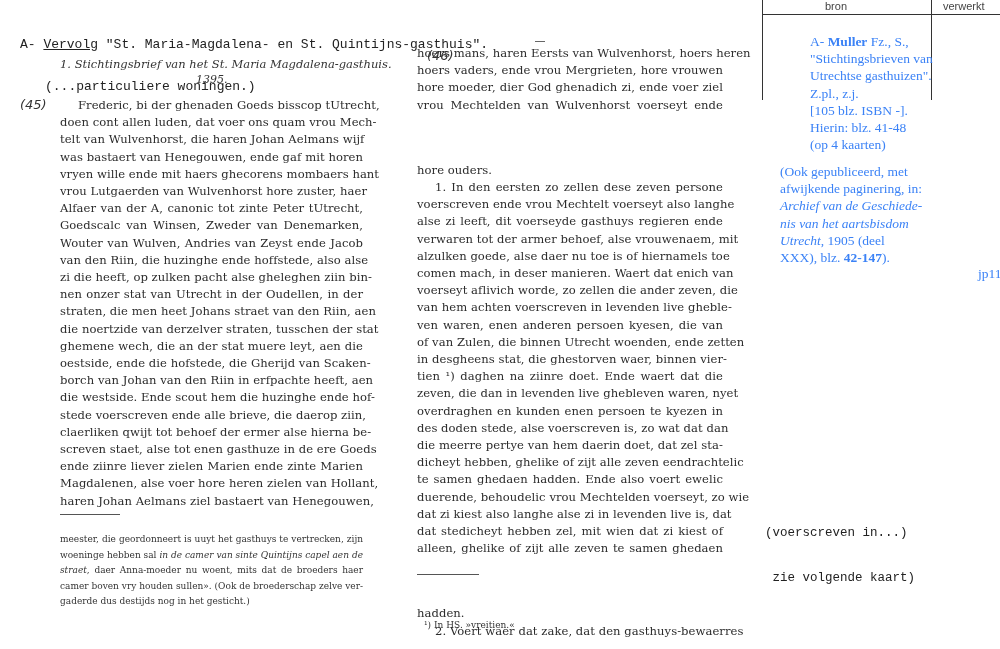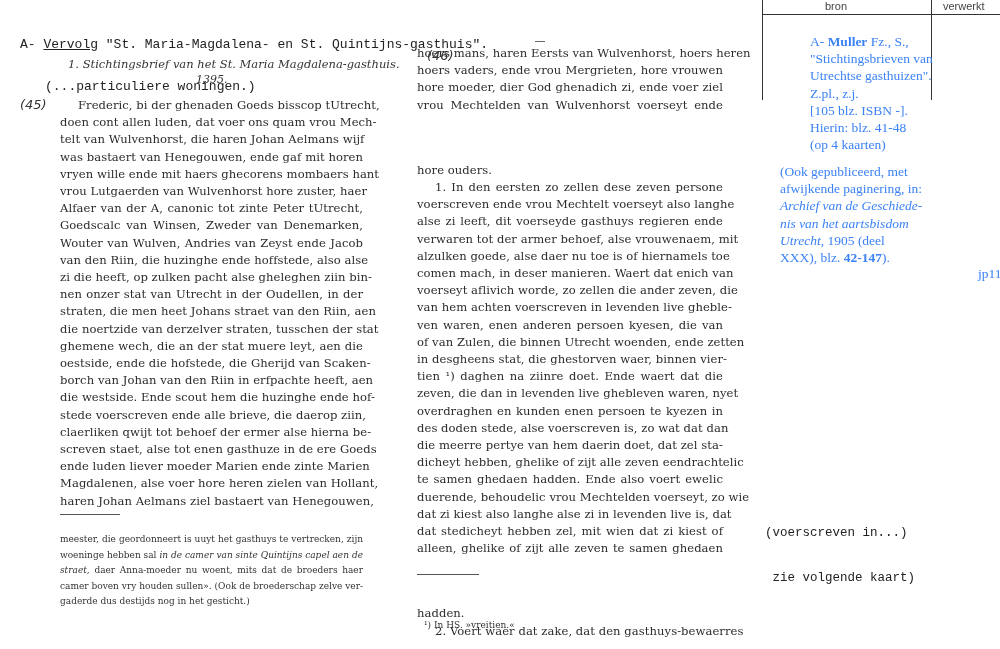--- a/index.html
+++ b/index.html
@@ -16,21 +16,21 @@
 
     
     .hdr { left: 20px; top: 10px; font-size: 13px; line-height: 14px; color: #222; white-space: pre; }
     .hdr .u { text-decoration: underline; }
 
     
     .col { font-size: 11.6px; line-height: 17.2px; color: #2b2b2b; letter-spacing: 0.05px; }
     .col .ln { white-space: nowrap; text-align: justify; text-align-last: justify; display: block; }
     .col .ln.last { text-align-last: left; margin-top: 48px; }
     .col .ln.ind { text-indent: 18px; }
-    .title1 { left: 68px; top: 57px; font-style: italic; font-size: 11.5px; color: #333; }
+    .title1 { left: 60px; top: 57px; font-style: italic; font-size: 11.5px; color: #333; }
     .year1 { left: 196px; top: 73px; font-style: italic; font-size: 11px; color: #333; }
     .hand { font-family: "DejaVu Sans", sans-serif; font-size: 13px; color: #333; font-style: italic; }
 
     .leftcol { left: 60px; top: 97px; width: 303px; }
     .rightcol { left: 417px; top: 45px; width: 306px; }
 
     .fn-rule { height: 1px; background: #555; }
     .fn { font-size: 9px; line-height: 15.5px; color: #333; }
     .fn .ln { display: block; white-space: nowrap; text-align: justify; text-align-last: justify; }
     .fn .ln.last { text-align-last: left; }
@@ -68,21 +68,21 @@
   <span class="ln">nen onzer stat van Utrecht in der Oudellen, in der</span>
   <span class="ln">straten, die men heet Johans straet van den Riin, aen</span>
   <span class="ln">die noertzide van derzelver straten, tusschen der stat</span>
   <span class="ln">ghemene wech, die an der stat muere leyt, aen die</span>
   <span class="ln">oestside, ende die hofstede, die Gherijd van Scaken-</span>
   <span class="ln">borch van Johan van den Riin in erfpachte heeft, aen</span>
   <span class="ln">die westside. Ende scout hem die huzinghe ende hof-</span>
   <span class="ln">stede voerscreven ende alle brieve, die daerop ziin,</span>
   <span class="ln">claerliken qwijt tot behoef der ermer alse hierna be-</span>
   <span class="ln">screven staet, alse tot enen gasthuze in de ere Goeds</span>
-  <span class="ln">ende luden liever moeder Marien ende zinte Marien</span>
+  <span class="ln">ende ziinre liever zielen Marien ende zinte Marien</span>
   <span class="ln">Magdalenen, alse voer hore heren zielen van Hollant,</span>
   <span class="ln">haren Johan Aelmans ziel bastaert van Henegouwen,</span>
 </div>
 
 <div class="abs fn-rule" style="left:60px; top:514px; width:60px;"></div>
 
 <div class="abs fn serif" style="left:60px; top:532px; width:303px;">
   <span class="ln">meester, die geordonneert is uuyt het gasthuys te vertrecken, zijn</span>
   <span class="ln"><span>woeninge hebben sal </span><i>in de camer van sinte Quintijns capel aen de</i></span>
   <span class="ln"><i>straet</i><span>, daer Anna-moeder nu woent, mits dat de broeders haer</span></span>

